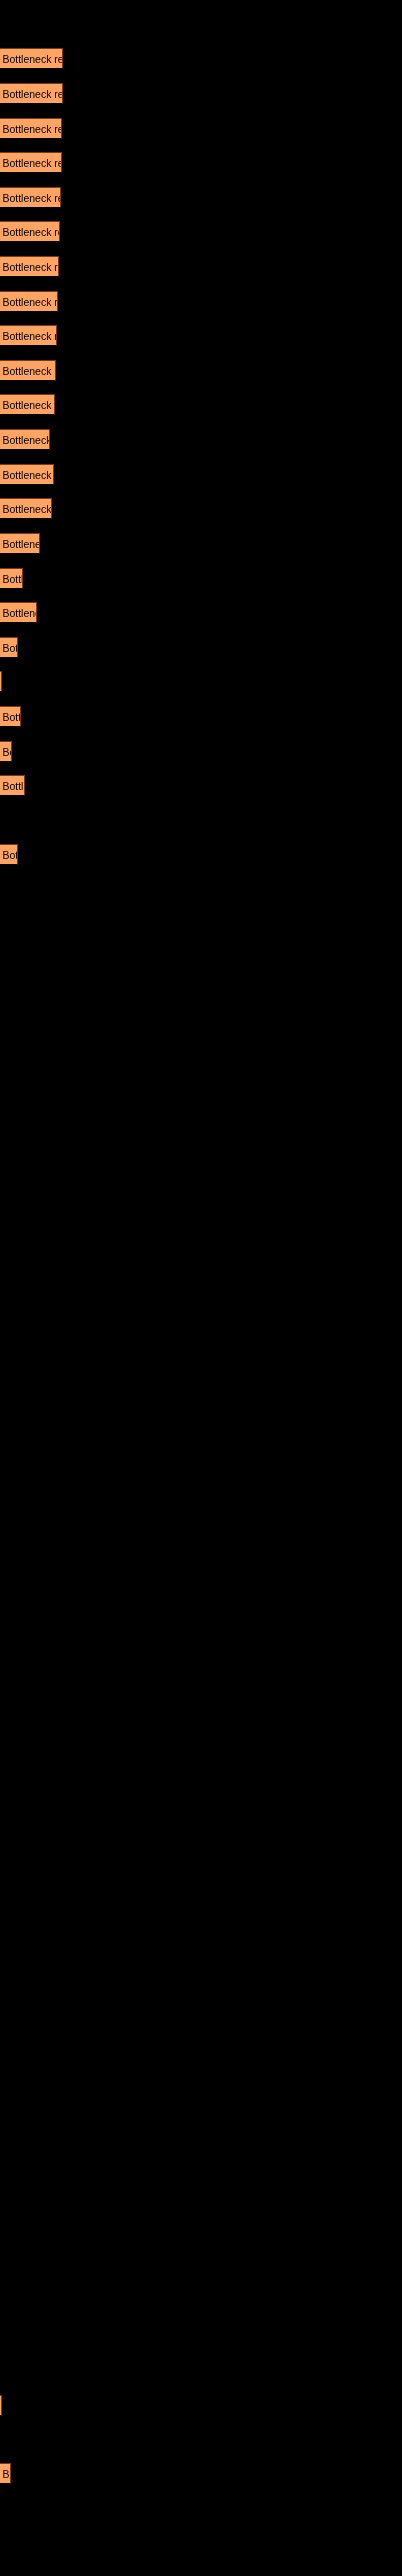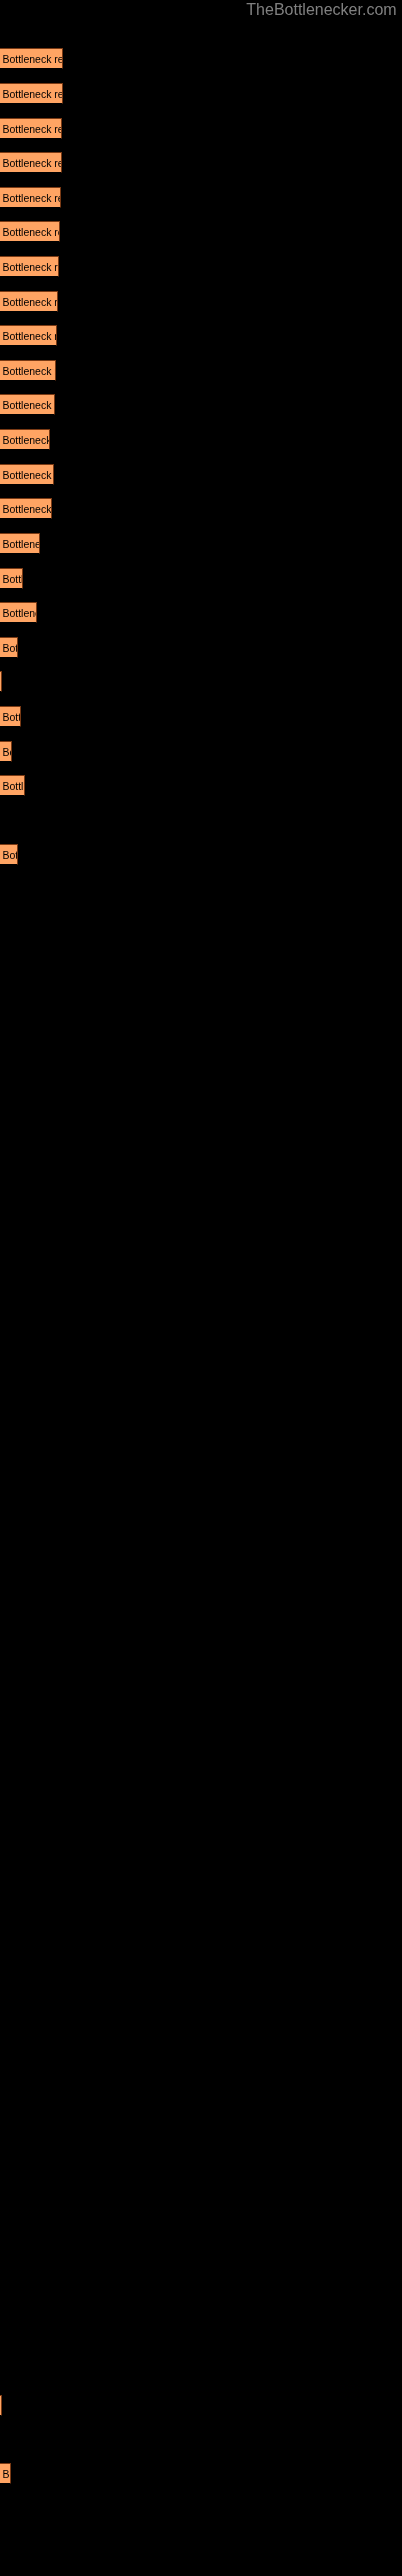--- a/index.html
+++ b/index.html
@@ -63,21 +63,20 @@
     line-height:16px;
     white-space:nowrap;
     font-family:"Liberation Sans", sans-serif;
   }
 </style>
 </head>
 <body>
 
 <div id="page">
 
-  <div id="site-title">TheBottlenecker.com</div>
 
   <div id="chart-area">
       <div class="bar-row" style="top: 48px;">
         <div class="bar" style="width: 63px;">
           <span class="bar-label">Bottleneck result</span>
         </div>
       </div>
       <div class="bar-row" style="top: 83px;">
         <div class="bar" style="width: 63px;">
           <span class="bar-label">Bottleneck result</span>

